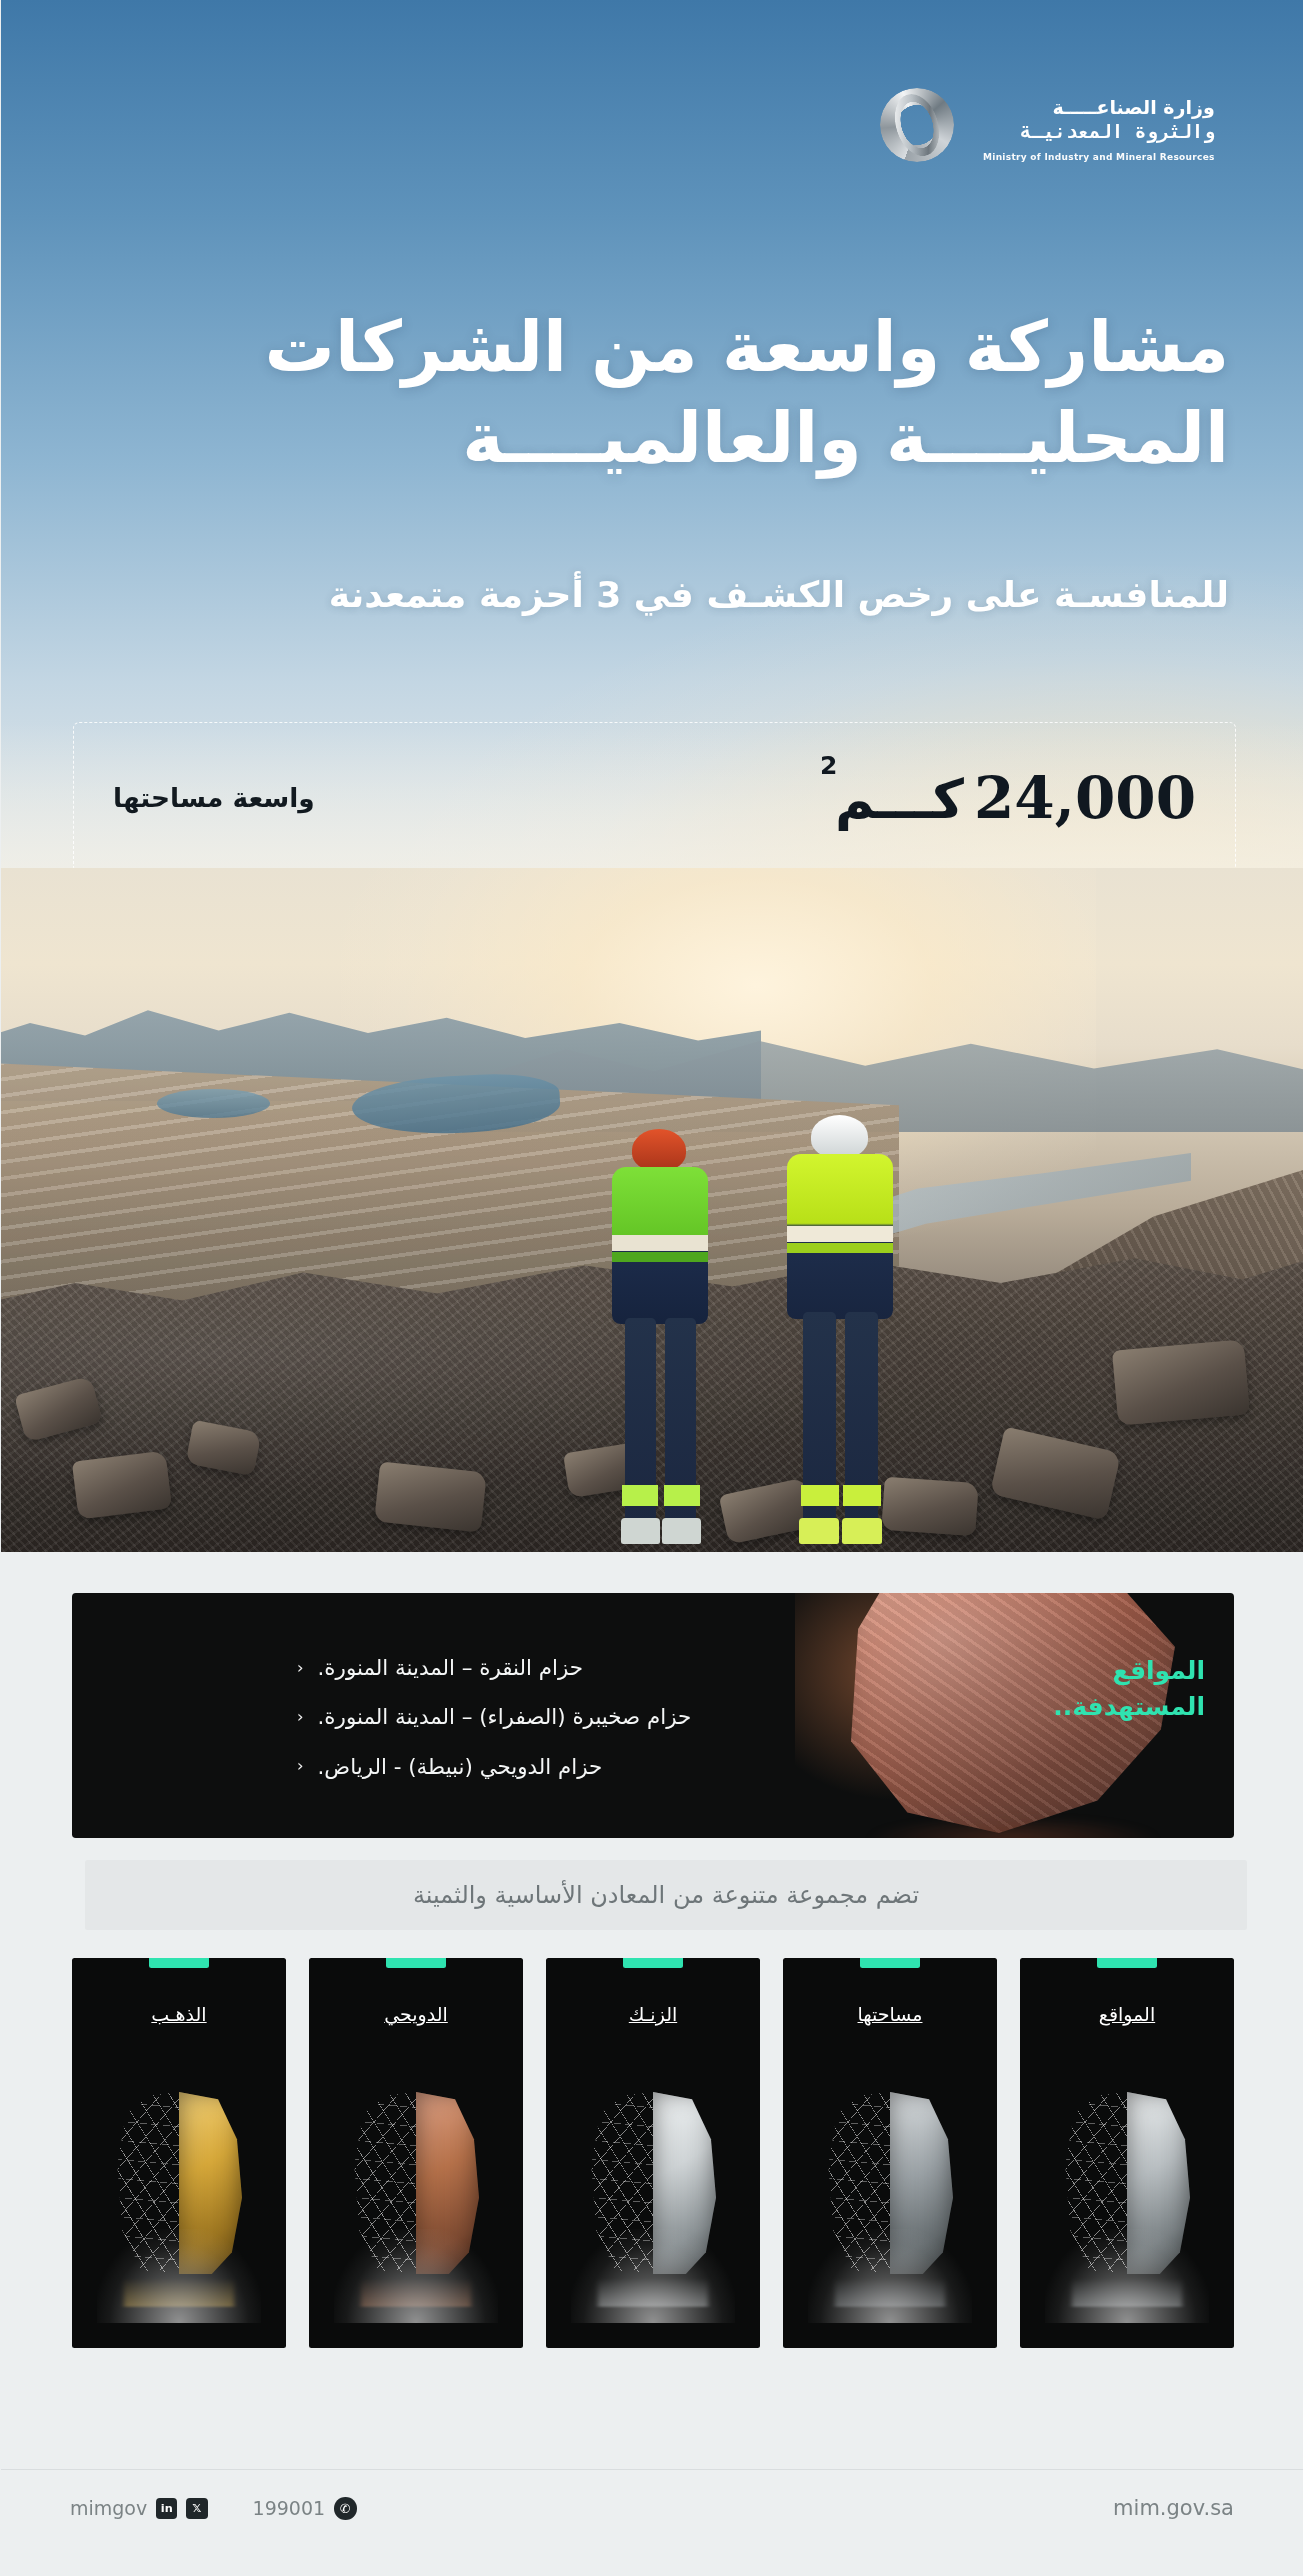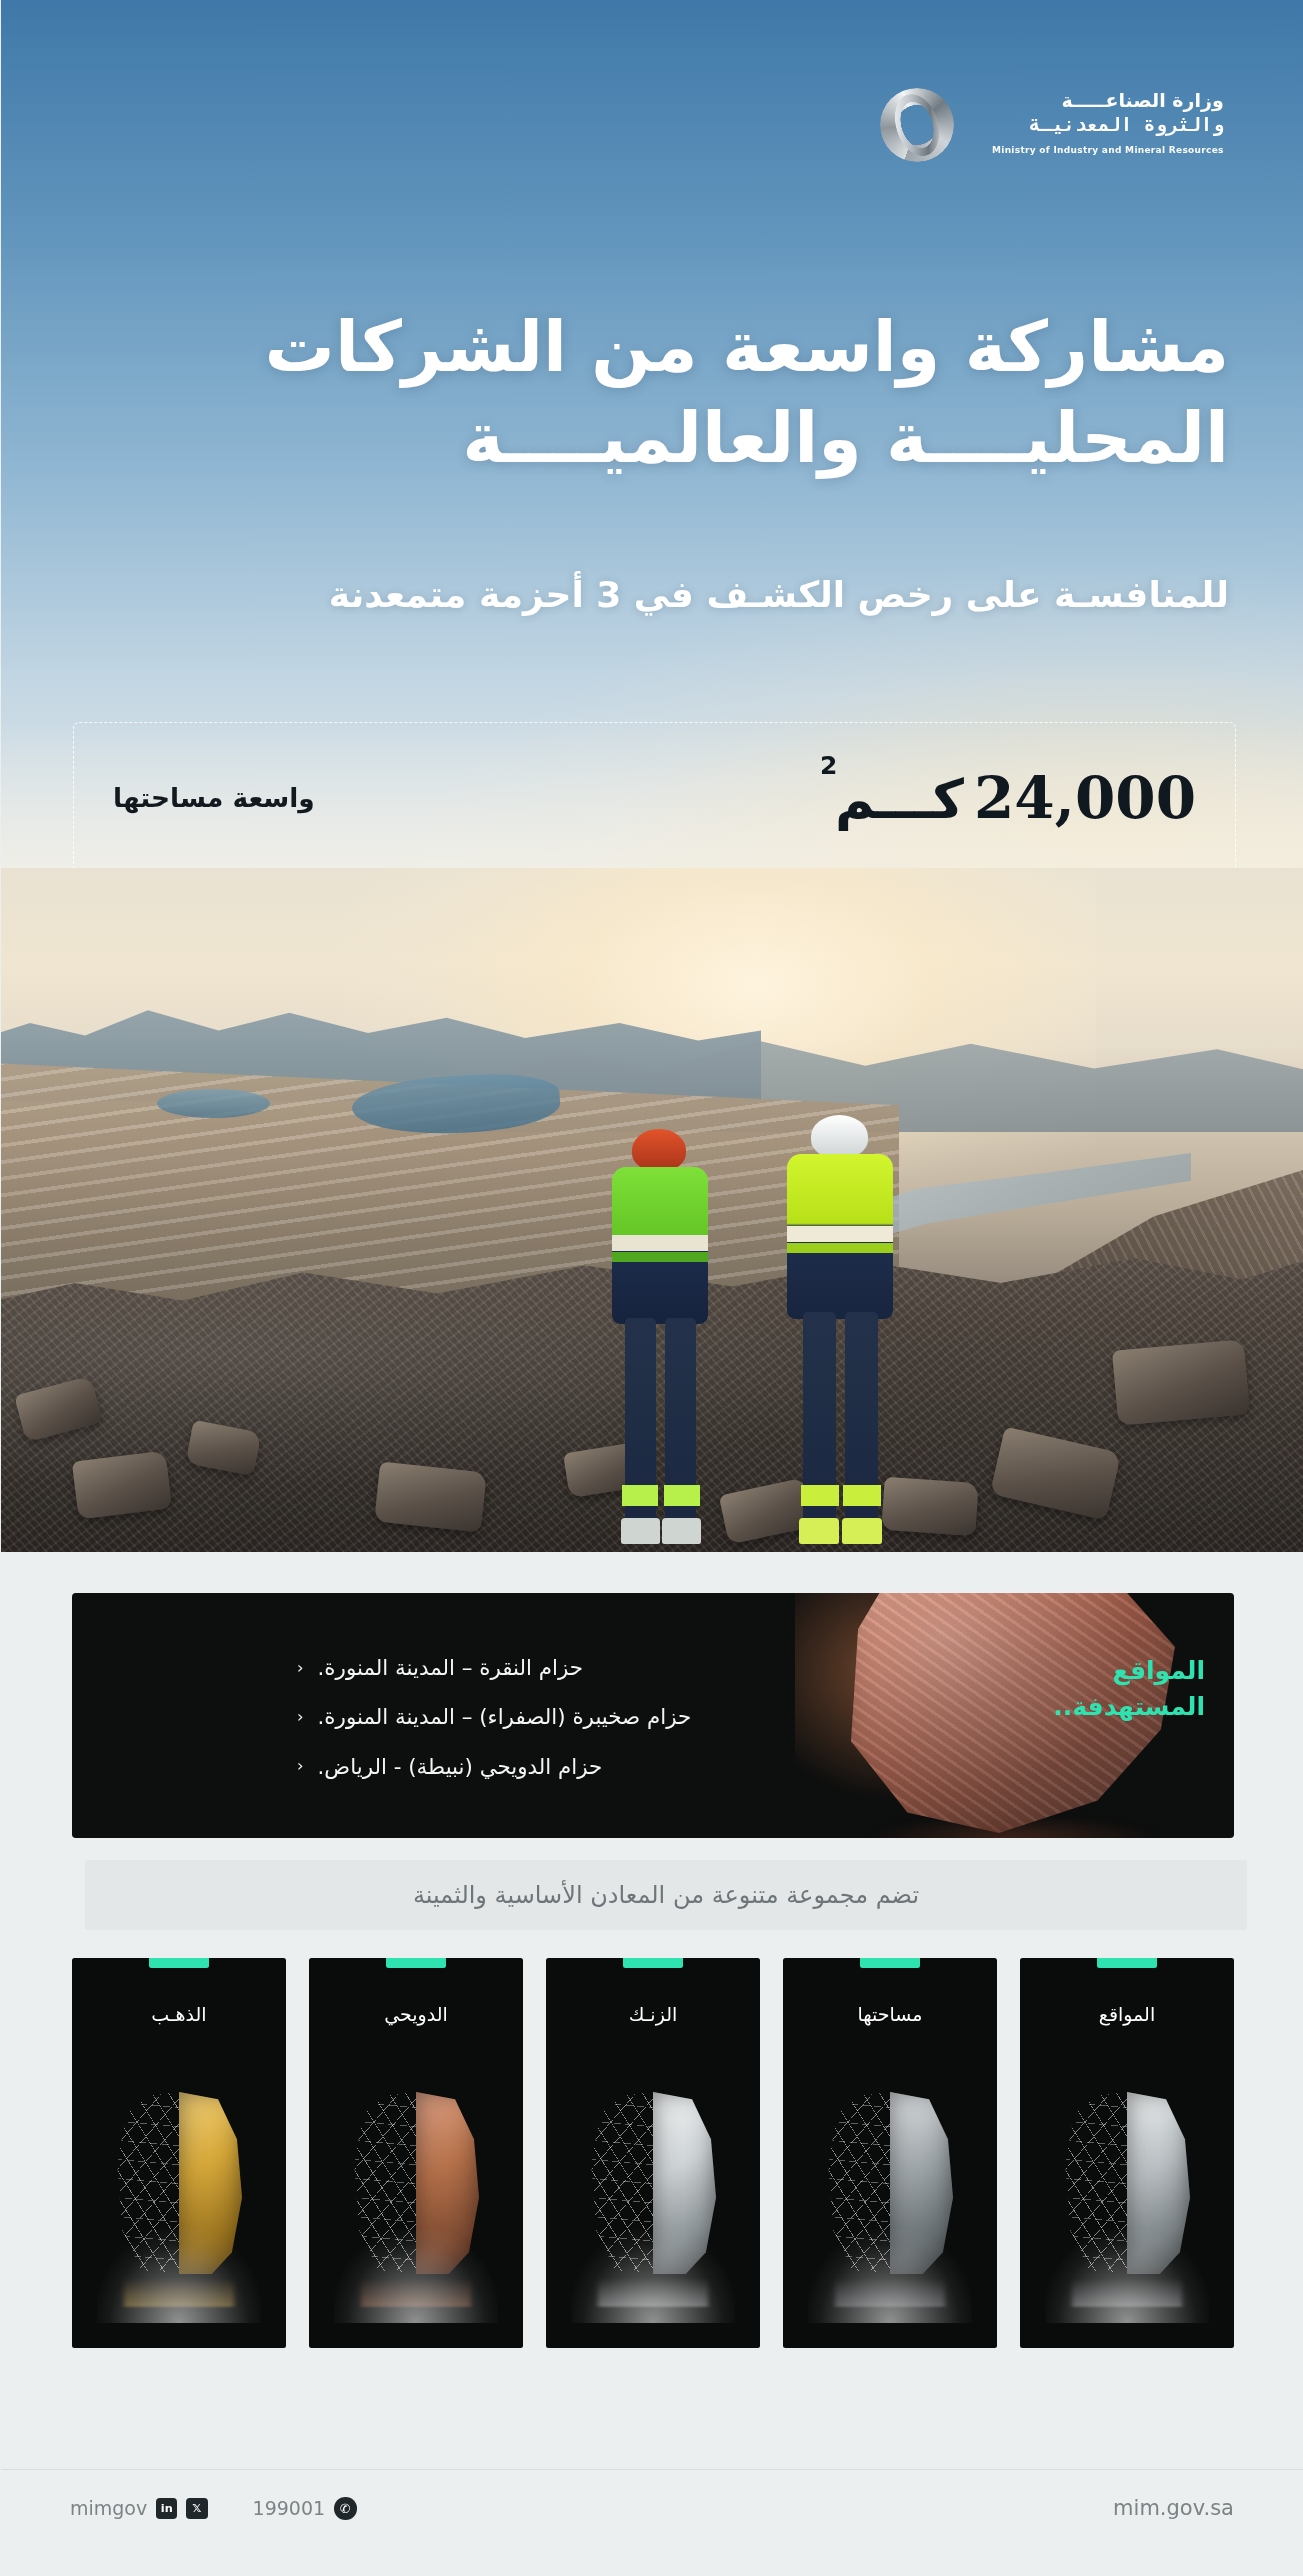--- a/index.html
+++ b/index.html
@@ -36,21 +36,21 @@
   }
   .hero .skyfade {
     position: absolute; left:0; right:0; top: 723px; height: 264px;
     background: linear-gradient(180deg, rgba(236,242,245,0) 0%, rgba(243,240,230,0.75) 60%, rgba(240,232,214,0.9) 100%);
   }
 
   
   .logo-wrap {
     position: absolute;
     top: 88px; left: 880px;
-    display: flex; align-items: flex-start; gap: 38px;
+    display: flex; align-items: flex-end; gap: 29px;
     direction: rtl;
   }
   .logo-text { text-align: right; color: #ffffff; }
   .logo-text .l1 {
     font-size: 19px; letter-spacing: 3.8px; line-height: 1.35; font-weight: 700; white-space: nowrap;
   }
   .logo-text .l2 {
     font-size: 19px; letter-spacing: 3.8px; line-height: 1.35; font-weight: 700; white-space: nowrap; font-family: Liberation Mono, monospace;
   }
   .logo-text .l3 {
@@ -274,21 +274,21 @@
     border-radius: 2.5px;
     position: relative;
     overflow: hidden;
   }
   .card .tab {
     position: absolute; top: 0; left: 50%; transform: translateX(-50%);
     width: 60px; height: 10px; background: #2fe3b0; border-radius: 0 0 2.5px 2.5px;
   }
   .card .cname {
     position: absolute; top: 45px; left: 0; right: 0;
-    text-align: center; color: #ffffff; font-size: 19px; letter-spacing: 1.3px; font-weight: 500;
+    text-align: center; color: #ffffff; font-size: 19px; letter-spacing: 1.3px; font-weight: 500; text-decoration: underline;
   }
   .card .specimen {
     position: absolute; left: 50%; transform: translateX(-50%);
     bottom: 74px; width: 126px; height: 182px;
   }
   .specimen .half-wire {
     position: absolute; left: 0; top: 0; width: 50%; height: 100%;
     background:
       repeating-linear-gradient(58deg, rgba(255,255,255,0.55) 0 0.6px, rgba(255,255,255,0) 0.6px 14px),
       repeating-linear-gradient(-49deg, rgba(255,255,255,0.5) 0 0.6px, rgba(255,255,255,0) 0.6px 16.4px),

